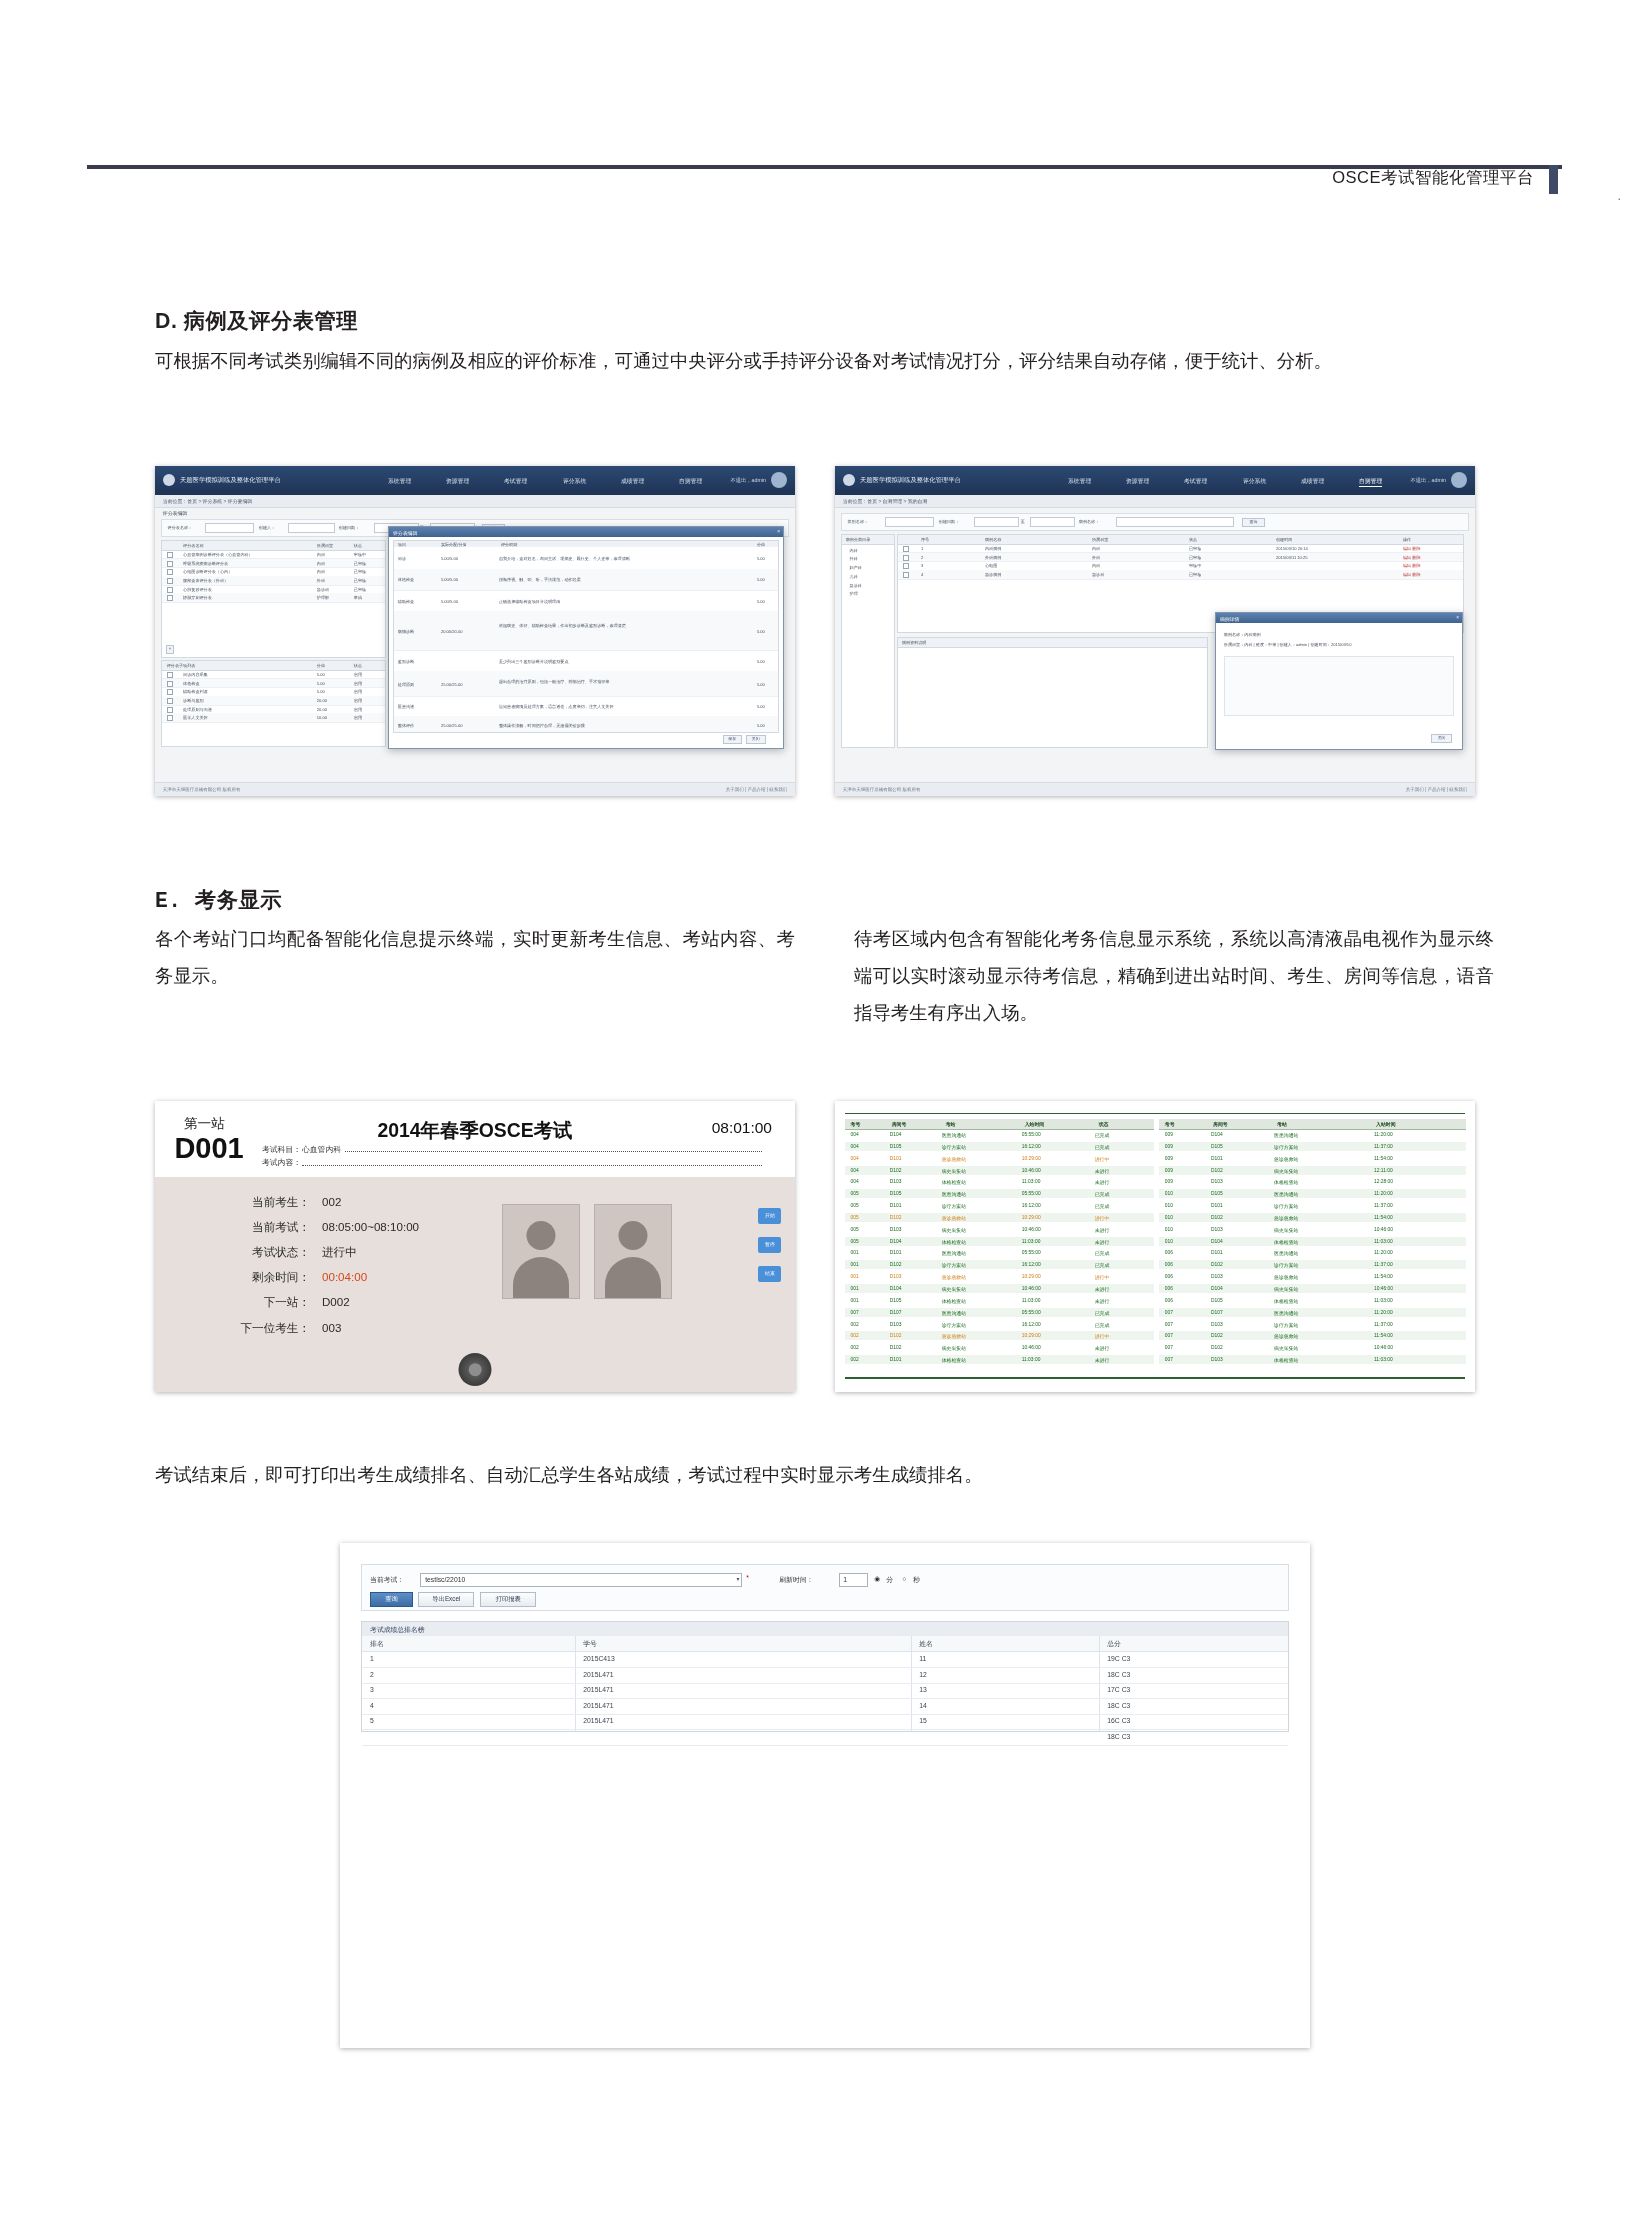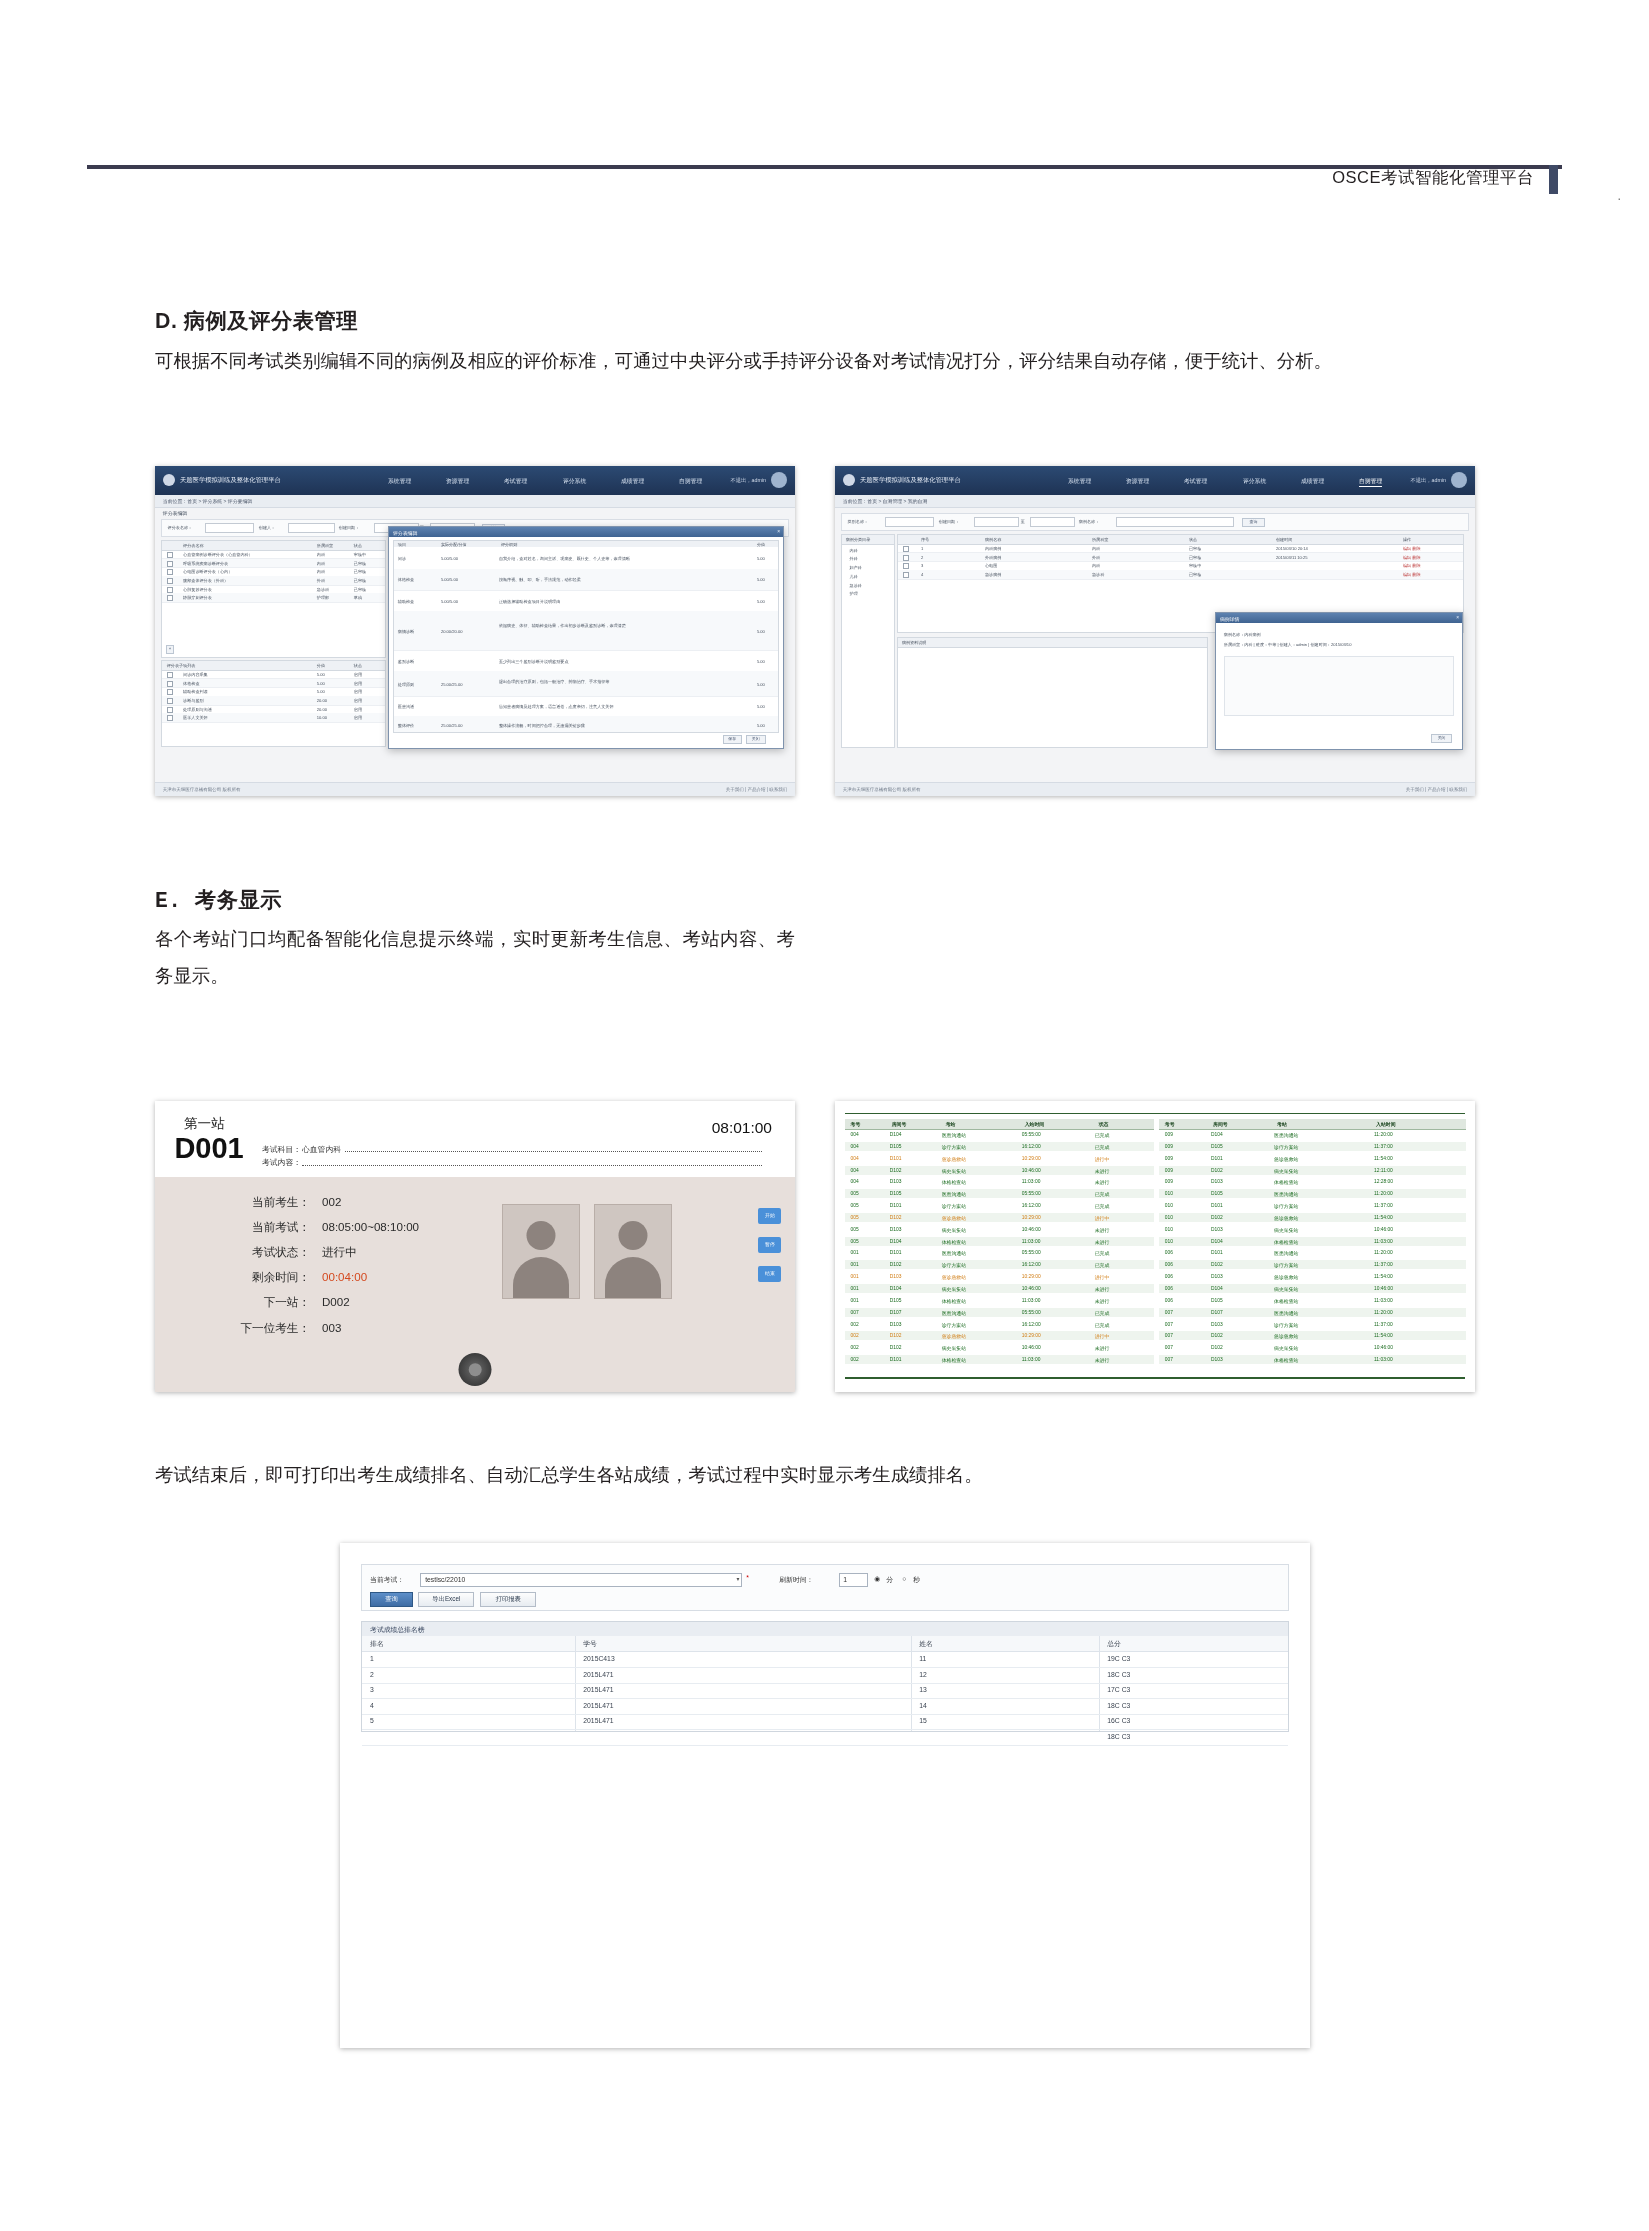--- a/index.html
+++ b/index.html
@@ -401,26 +401,28 @@
       </div>
       <div class="foot">
         <div class="l">天津市天堰医疗器械有限公司 版权所有</div>
         <div class="r">关于我们 | 产品介绍 | 联系我们</div>
       </div>
     </div>
   </div>
 
   <div class="sec-title" style="left:155px;top:885px;font-family:Liberation Mono, monospace;">E. 考务显示</div>
   <div class="para" style="left:155px;top:920px;width:640px;">各个考站门口均配备智能化信息提示终端，实时更新考生信息、考站内容、考务显示。</div>
+  <div class="para" style="left:854px;top:920px;width:640px;">待考区域内包含有智能化考务信息显示系统，系统以高清液晶电视作为显示终端可以实时滚动显示待考信息，精确到进出站时间、考生、房间等信息，语音指导考生有序出入场。</div>
 
   <div class="shot" style="left:155px;top:1101px;width:640px;height:291px;">
     <div class="kiosk">
       <div class="kiosk-top">
         <div class="kiosk-station">第一站</div>
         <div class="kiosk-id">D001</div>
+        <div class="kiosk-title">2014年春季OSCE考试</div>
         <div class="kiosk-time">08:01:00</div>
         <div class="kiosk-lbl" style="left:107px;top:43px;">考试科目：</div>
         <div class="kiosk-lbl" style="left:147px;top:43px;">心血管内科</div>
         <div class="kiosk-dots" style="left:190px;top:50px;width:417px;"></div>
         <div class="kiosk-lbl" style="left:107px;top:56px;">考试内容：</div>
         <div class="kiosk-dots" style="left:147px;top:64px;width:460px;"></div>
       </div>
       <div class="kiosk-body">
         <div class="kv-k" style="left:39px;top:17.5px;width:116px;">当前考生：</div>
         <div class="kv-v" style="left:167px;top:17.5px;">002</div>

